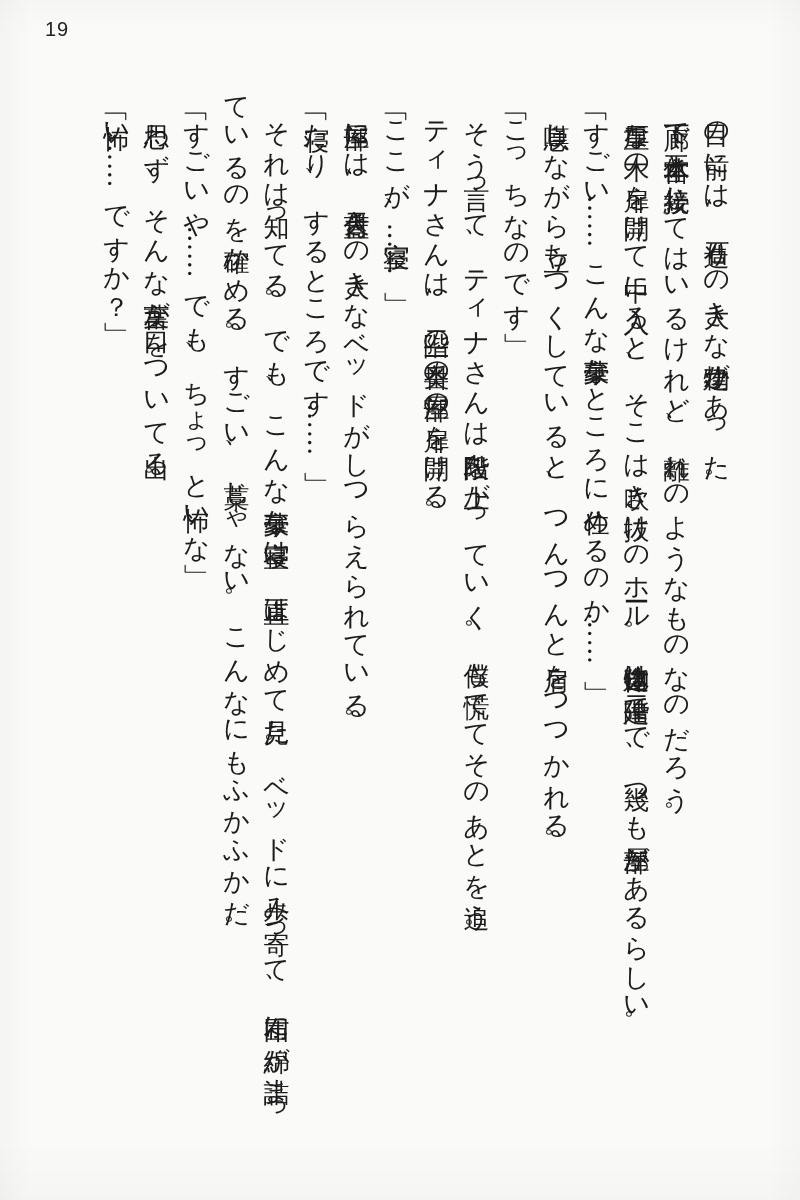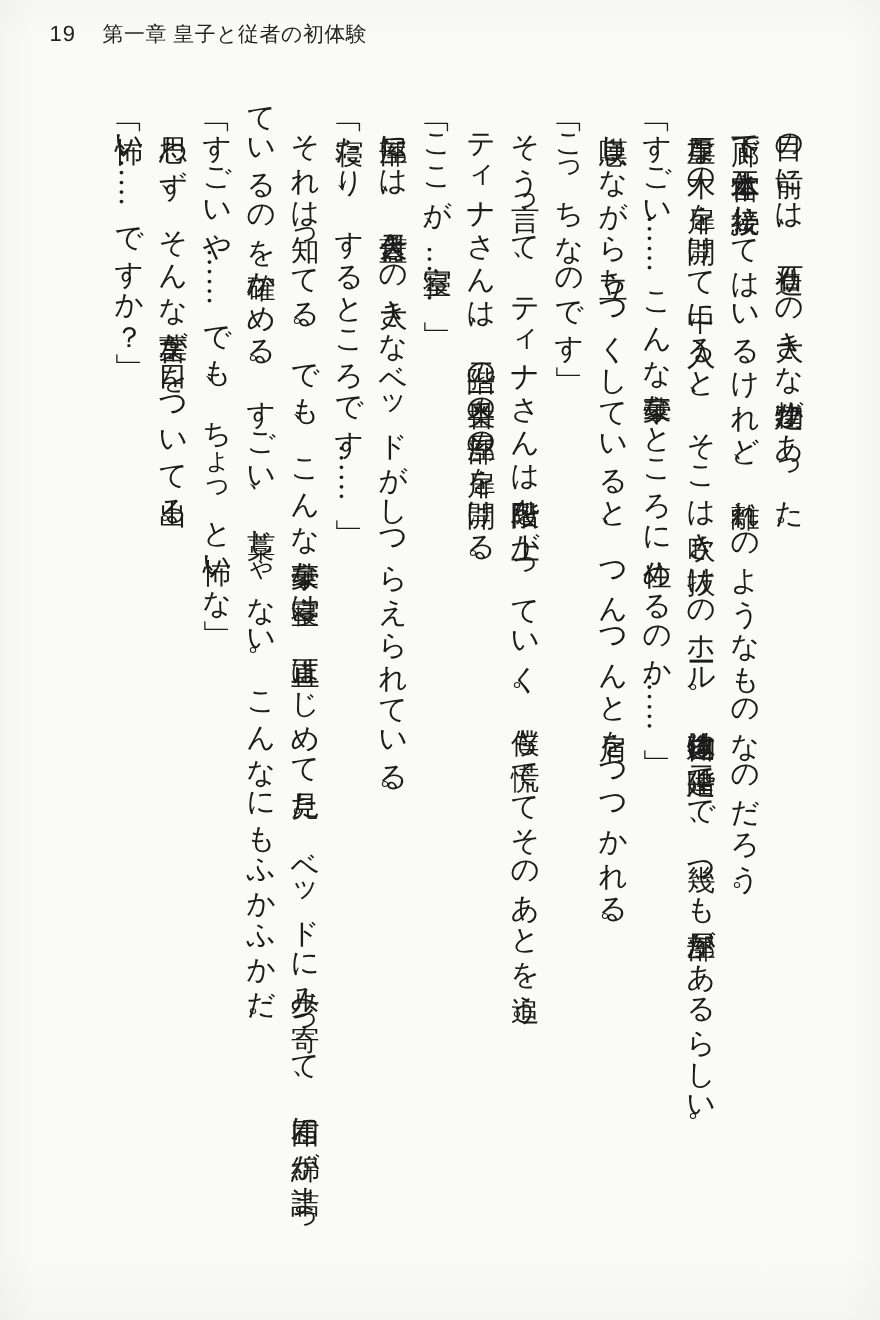--- a/index.html
+++ b/index.html
@@ -23,22 +23,22 @@
     background:
       linear-gradient(90deg, rgba(0,0,0,0.025) 0%, rgba(0,0,0,0) 4%, rgba(0,0,0,0) 96%, rgba(0,0,0,0.02) 100%),
       linear-gradient(0deg, rgba(0,0,0,0.018) 0%, rgba(0,0,0,0) 5%, rgba(0,0,0,0) 97%, rgba(0,0,0,0.015) 100%);
     pointer-events: none;
   }
   .running-head {
     position: absolute;
     top: 18px;
     left: 45px;
     display: flex;
-    align-items: center;
-    gap: 24px;
+    align-items: flex-start;
+    gap: 8px;
     font-family: "Liberation Sans", "DejaVu Sans", sans-serif;
     color: #222;
     white-space: nowrap;
   }
   .running-head .page-number {
     font-size: 20px;
     letter-spacing: 1px;
   }
   .running-head .chapter-title {
     font-size: 19px;
@@ -66,21 +66,20 @@
     text-indent: 1em;
   }
 </style>
 </head>
 <body>
 
 <div class="page-surface"></div>
 
 <header class="running-head">
   <span class="page-number">19</span>
-  <span class="chapter-title">第一章 皇子と従者の初体験</span>
 </header>
 
 <main class="body-text" id="body-text">
     <p>目の前には、石造りの大きな建物があった。</p>
     <p>廊下で王宮本体と接続してはいるけれど、離れのようなものなのだろう。</p>
     <p>重厚な木の扉を開けて中に入ると、そこは吹き抜けのホール。建物自体は二階建てで、幾つも部屋があるらしい。</p>
     <p>「すごい……こんな豪華なところに住めるのか……」</p>
     <p>嘆息しながら立ちつくしていると、つんつんと肩をつつかれる。</p>
     <p>「こっちなのです」</p>
     <p>そう言って、ティナさんは階段を上がっていく。僕も慌ててそのあとを追う。</p>

